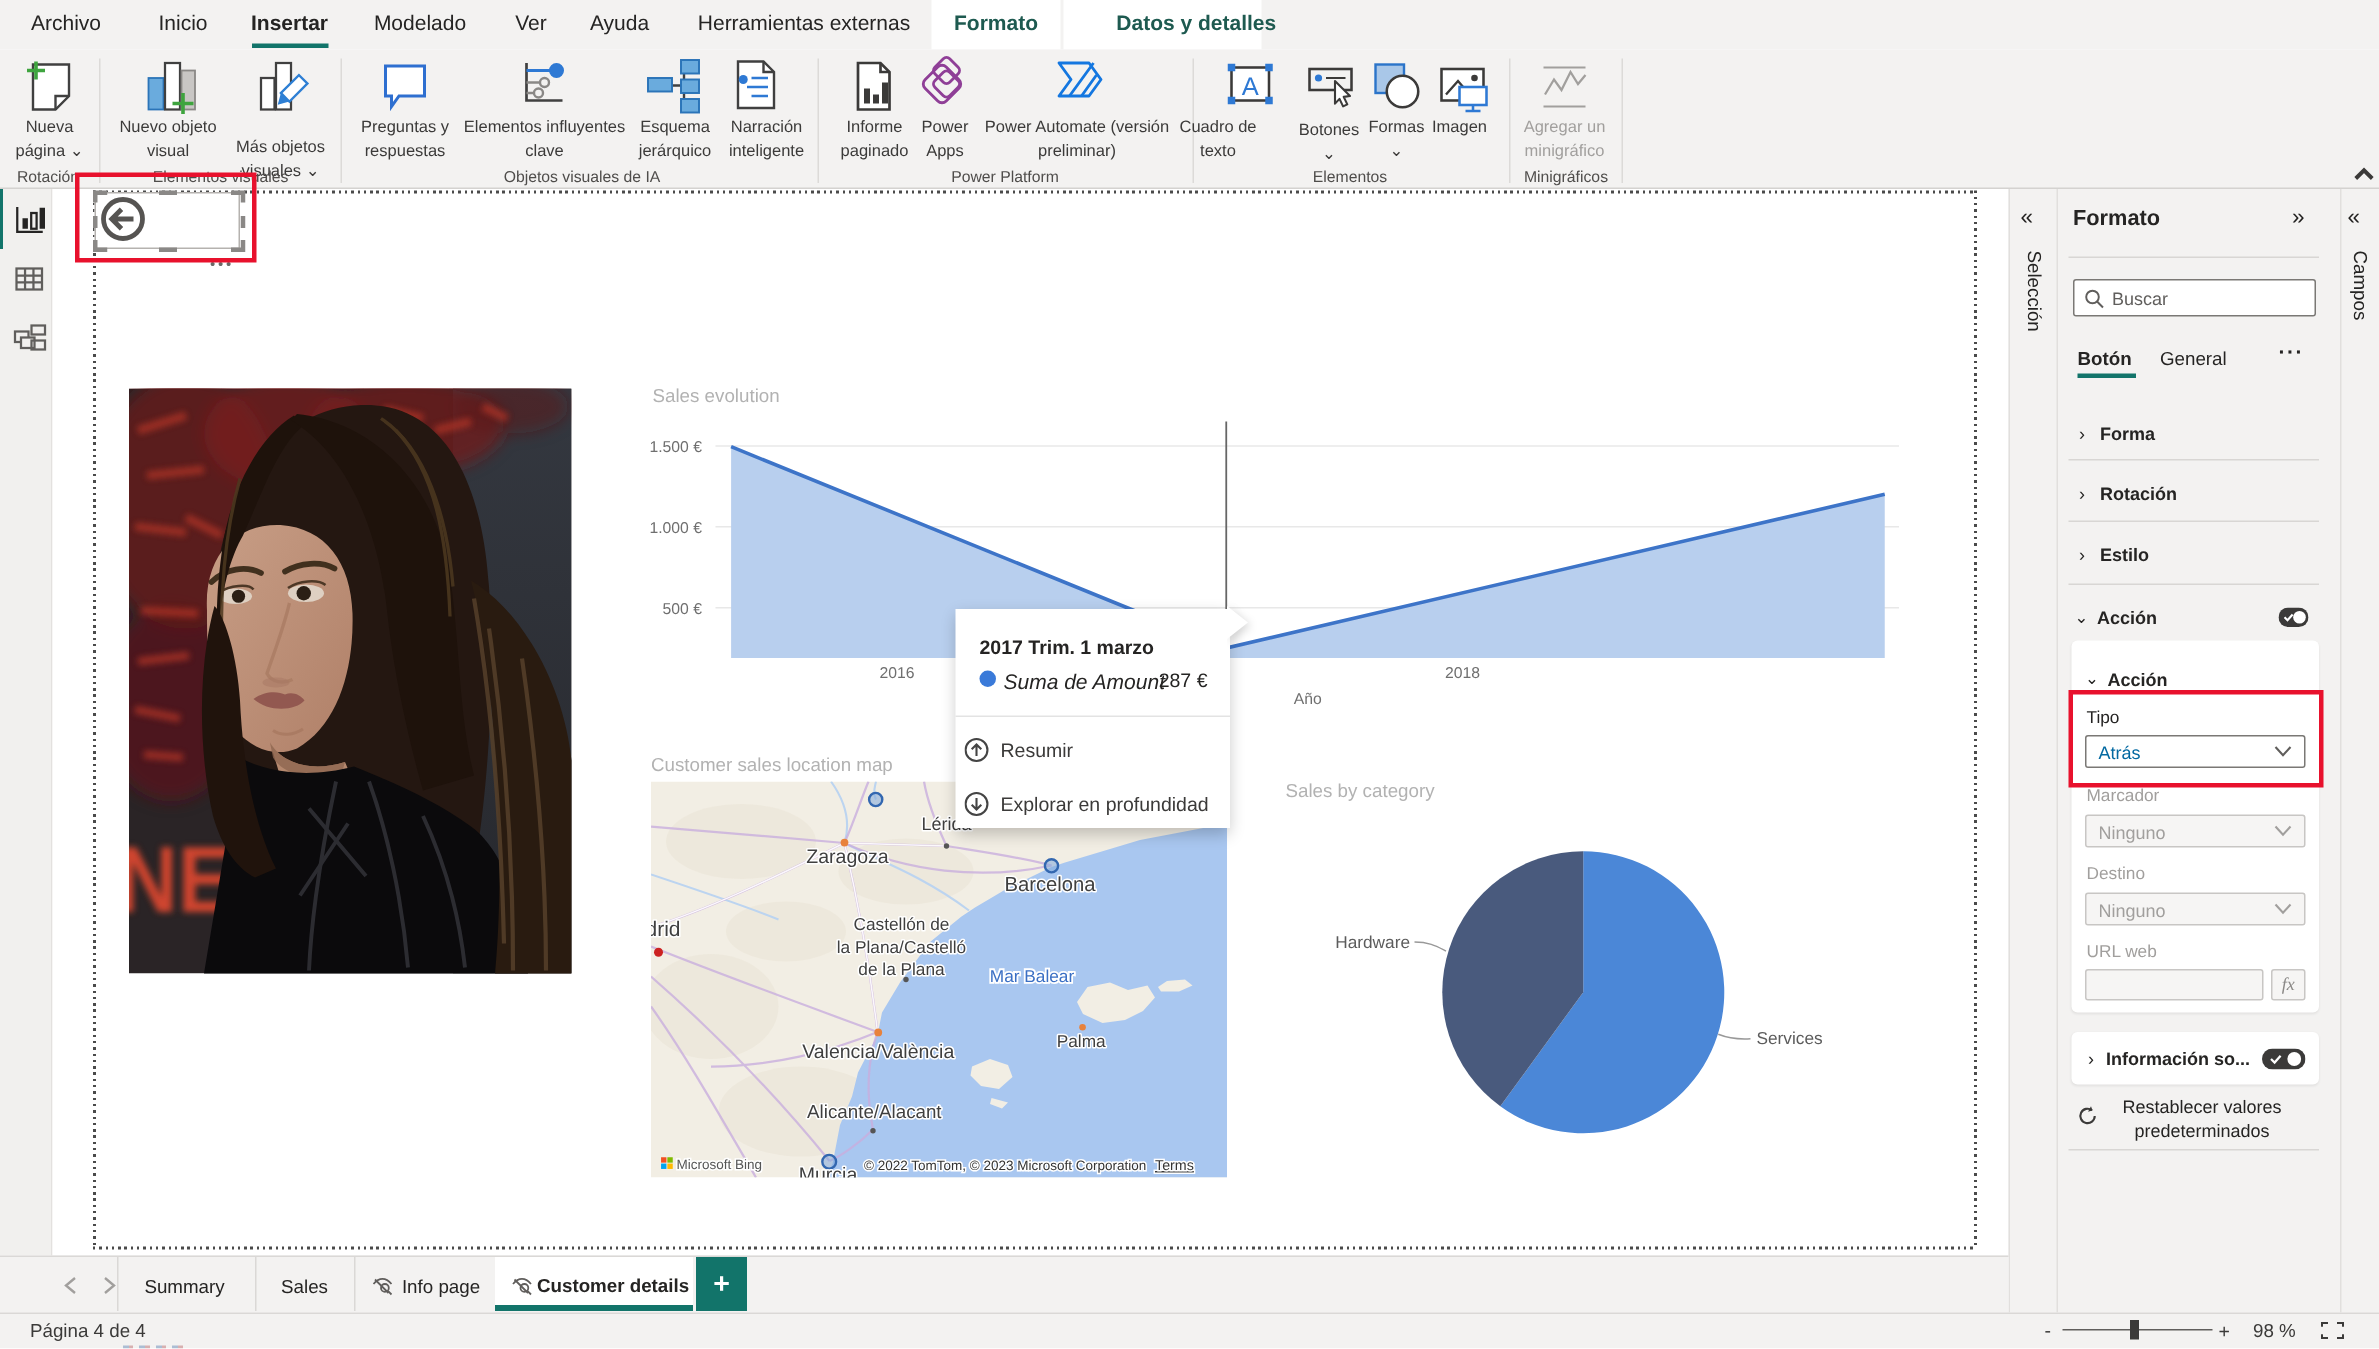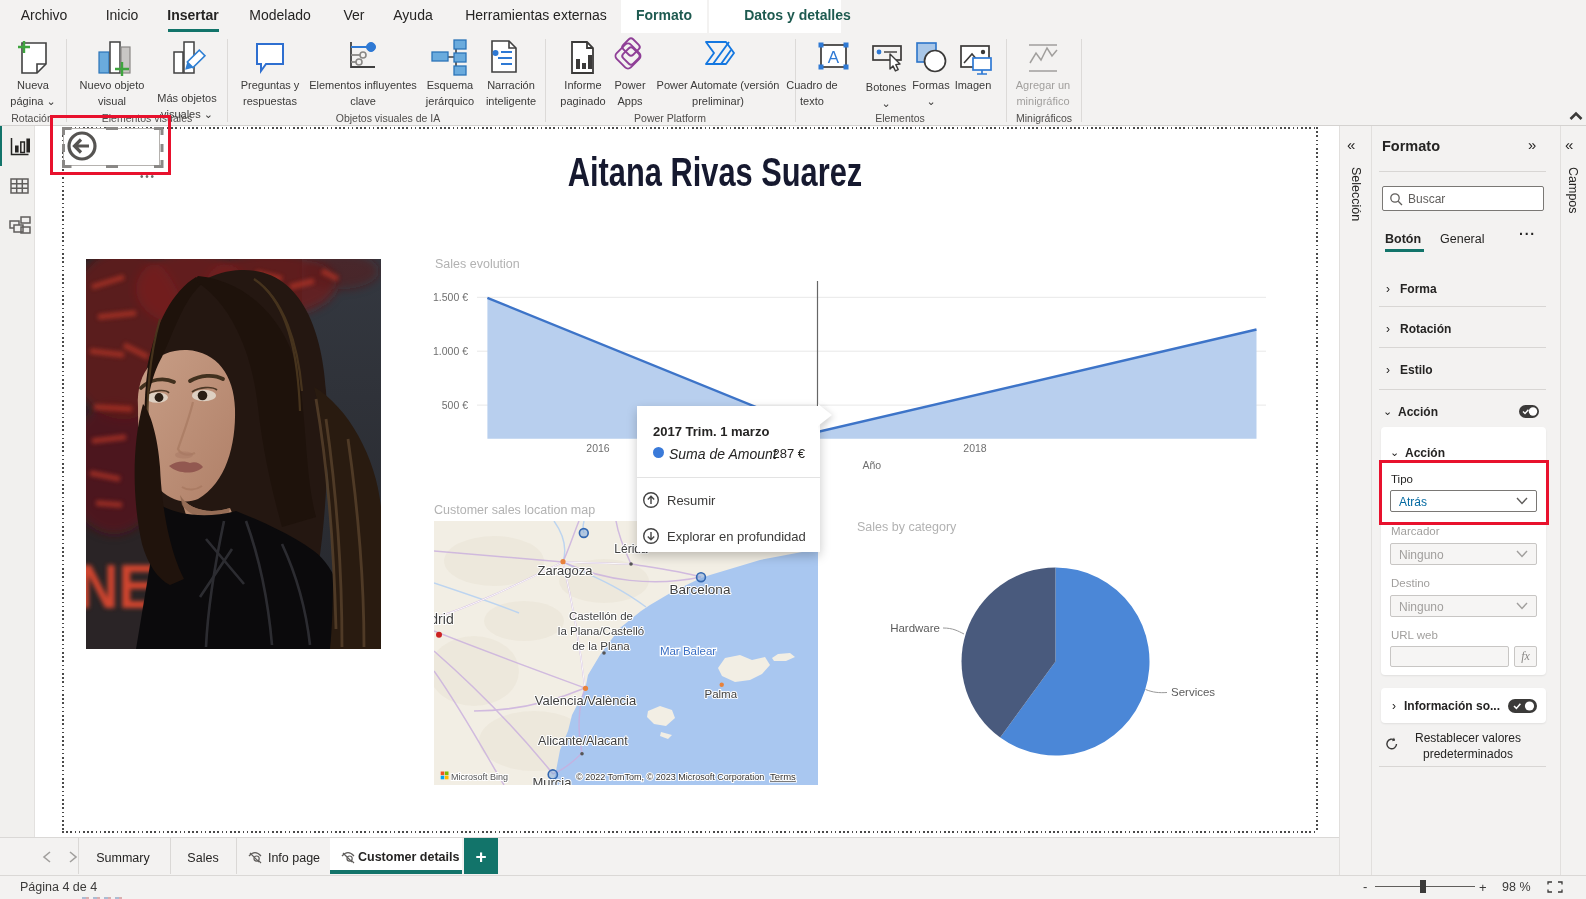--- a/index.html
+++ b/index.html
@@ -194,21 +194,20 @@
   </g>
 </svg>
 
 <div class="abs" style="left:35px;top:126px;width:1304px;height:711px;background:#fff;"></div>
 
 <div class="abs" style="left:62px;top:127px;width:1255px;height:1.6px;background:repeating-linear-gradient(to right,#4a4a4a 0 1.6px,transparent 1.6px 4.2px);"></div>
 <div class="abs" style="left:62px;top:831px;width:1255px;height:1.6px;background:repeating-linear-gradient(to right,#4a4a4a 0 1.6px,transparent 1.6px 4.2px);"></div>
 <div class="abs" style="left:62px;top:127px;width:1.6px;height:705px;background:repeating-linear-gradient(to bottom,#4a4a4a 0 1.6px,transparent 1.6px 4.2px);"></div>
 <div class="abs" style="left:1316px;top:127px;width:1.6px;height:705px;background:repeating-linear-gradient(to bottom,#4a4a4a 0 1.6px,transparent 1.6px 4.2px);"></div>
 
-<div class="abs" style="left:715px;top:150px;transform:translateX(-50%);font-size:40px;font-weight:bold;color:#16192f;white-space:nowrap;" id="bigtitle"><span style="display:inline-block;transform:scaleX(0.77);transform-origin:center;">Aitana Rivas Suarez</span></div>
 
 <div class="abs" style="left:63px;top:128px;width:97px;height:38px;background:#fff;border:1px solid #b5b2af;"></div>
 <svg class="abs" style="left:58px;top:123px;" width="110" height="50" viewBox="0 0 110 50">
 
   <g stroke="#565452" stroke-width="3.2" fill="none">
     <circle cx="24" cy="23" r="13"></circle>
     <path d="M17.5 23 h13.5 M23 16.5 l-6.5 6.5 6.5 6.5"></path>
   </g>
 
   <g stroke="#8a8886" stroke-width="3" fill="none">

